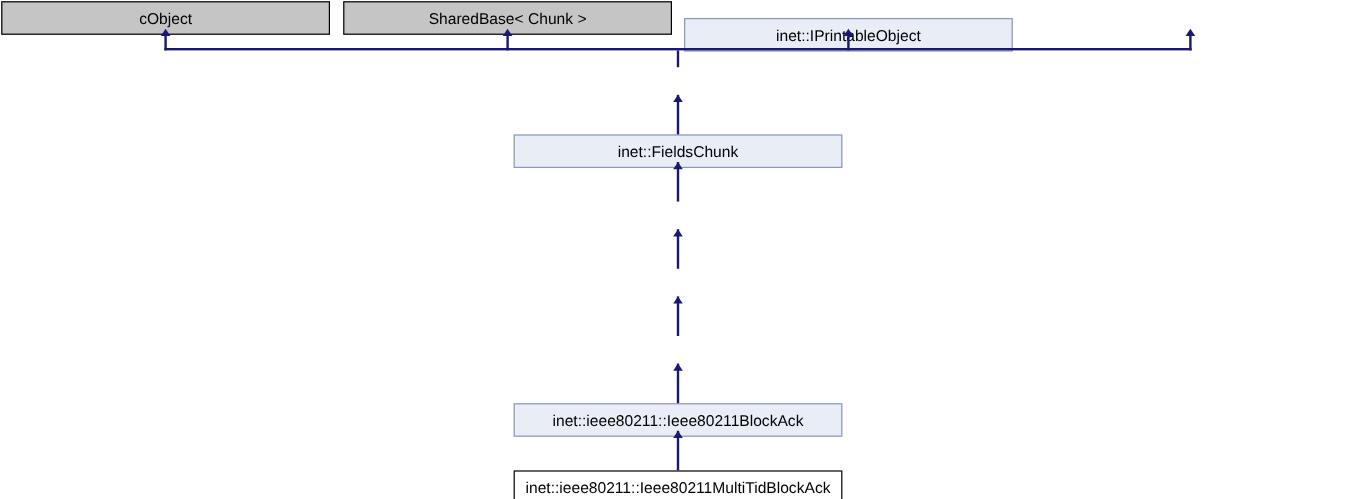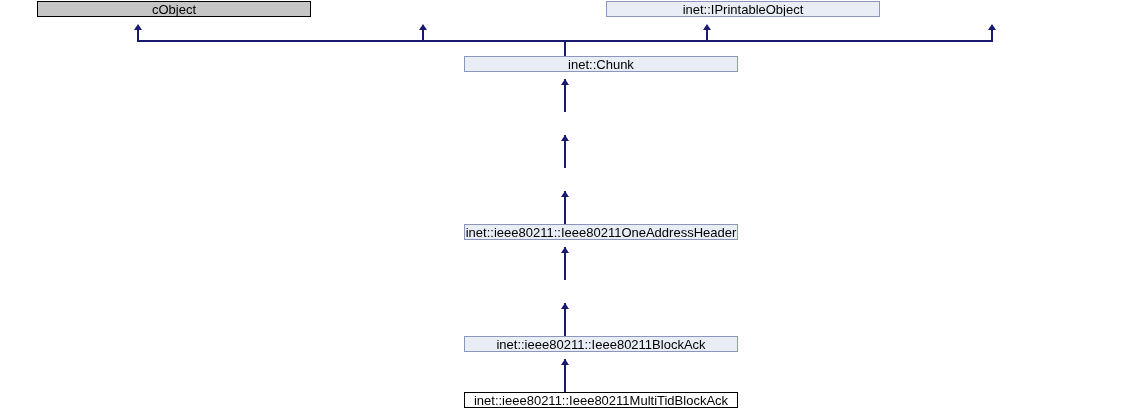--- a/index.html
+++ b/index.html
@@ -1,59 +1,59 @@
 <!DOCTYPE html>
 <html style="--gray-fill: #c5c5c5; --gray-border: #000000; --light-fill: #e8edf6; --light-border: #8c96bd; --current-fill: #ffffff; --current-border: #000000; --arrow: #191970;"><head>
 <meta charset="utf-8">
 <style>
   html,body{margin:0;padding:0;background:#fff;}
   .canvas{
     position:relative;width:1130px;height:416px;background:#fff;
     font-family:"Liberation Sans",sans-serif;overflow:hidden;
   }
   .box{
-    position:absolute;width:274px;height:16px;box-sizing:border-box;
+    position:absolute;width:274px;height:28px;box-sizing:border-box;
     display:flex;align-items:center;justify-content:center;
-    font-size:13px;line-height:1;color:#000;white-space:nowrap;overflow:hidden;margin-left:36px;
+    font-size:13px;line-height:1;color:#000;white-space:nowrap;overflow:hidden;
   }
   .box.gray{background:var(--gray-fill,#c5c5c5);border:1px solid var(--gray-border,#000000);}
   .box.light{background:var(--light-fill,#e8edf6);border:1px solid var(--light-border,#8c96bd);}
   .box.current{background:var(--current-fill,#ffffff);border:1px solid var(--current-border,#000000);}
   .vline,.hline{position:absolute;background:var(--arrow,#191970);}
   .arrow-up{
     position:absolute;width:0;height:0;
     border-left:4px solid transparent;border-right:4px solid transparent;
     border-bottom:6px solid var(--arrow,#191970);
   }
 </style>
 </head>
 <body>
 
 <div class="canvas">
 
   <div class="box gray" style="left:1px;top:1px">cObject</div>
-  <div class="box light" style="left:570px;top:1px">inet::IPrintableObject</div>
+  <div class="box gray" style="left:286px;top:1px">SharedBase&lt; Chunk &gt;</div>
+  <div class="box light" style="left:570px;top:15px">inet::IPrintableObject</div>
 
   <div class="arrow-up" style="left:134px;top:24px"></div>
   <div class="vline" style="left:137px;top:29px;width:2px;height:13px"></div>
 
   <div class="arrow-up" style="left:419px;top:24px"></div>
   <div class="vline" style="left:422px;top:29px;width:2px;height:13px"></div>
 
   <div class="arrow-up" style="left:703px;top:24px"></div>
   <div class="vline" style="left:706px;top:29px;width:2px;height:13px"></div>
 
   <div class="arrow-up" style="left:988px;top:24px"></div>
   <div class="vline" style="left:991px;top:29px;width:2px;height:13px"></div>
 
   <div class="hline" style="left:137px;top:40px;width:856px;height:2px"></div>
   <div class="vline" style="left:564px;top:42px;width:2px;height:14px"></div>
 
-  <div class="box light" style="left:428px;top:56px">inet::Chunk</div>
-  <div class="box light" style="left:428px;top:224px">inet::ieee80211::Ieee80211OneAddressHeader</div>
+  <div class="box light" style="left:428px;top:112px">inet::FieldsChunk</div>
   <div class="box light" style="left:428px;top:336px">inet::ieee80211::Ieee80211BlockAck</div>
   <div class="box current" style="left:428px;top:392px">inet::ieee80211::Ieee80211MultiTidBlockAck</div>
 
   <div class="vline" style="left:564px;top:79px;width:2px;height:33px"></div>
   <div class="arrow-up" style="left:561px;top:79px"></div>
 
   <div class="vline" style="left:564px;top:135px;width:2px;height:33px"></div>
   <div class="arrow-up" style="left:561px;top:135px"></div>
 
   <div class="vline" style="left:564px;top:191px;width:2px;height:33px"></div>

